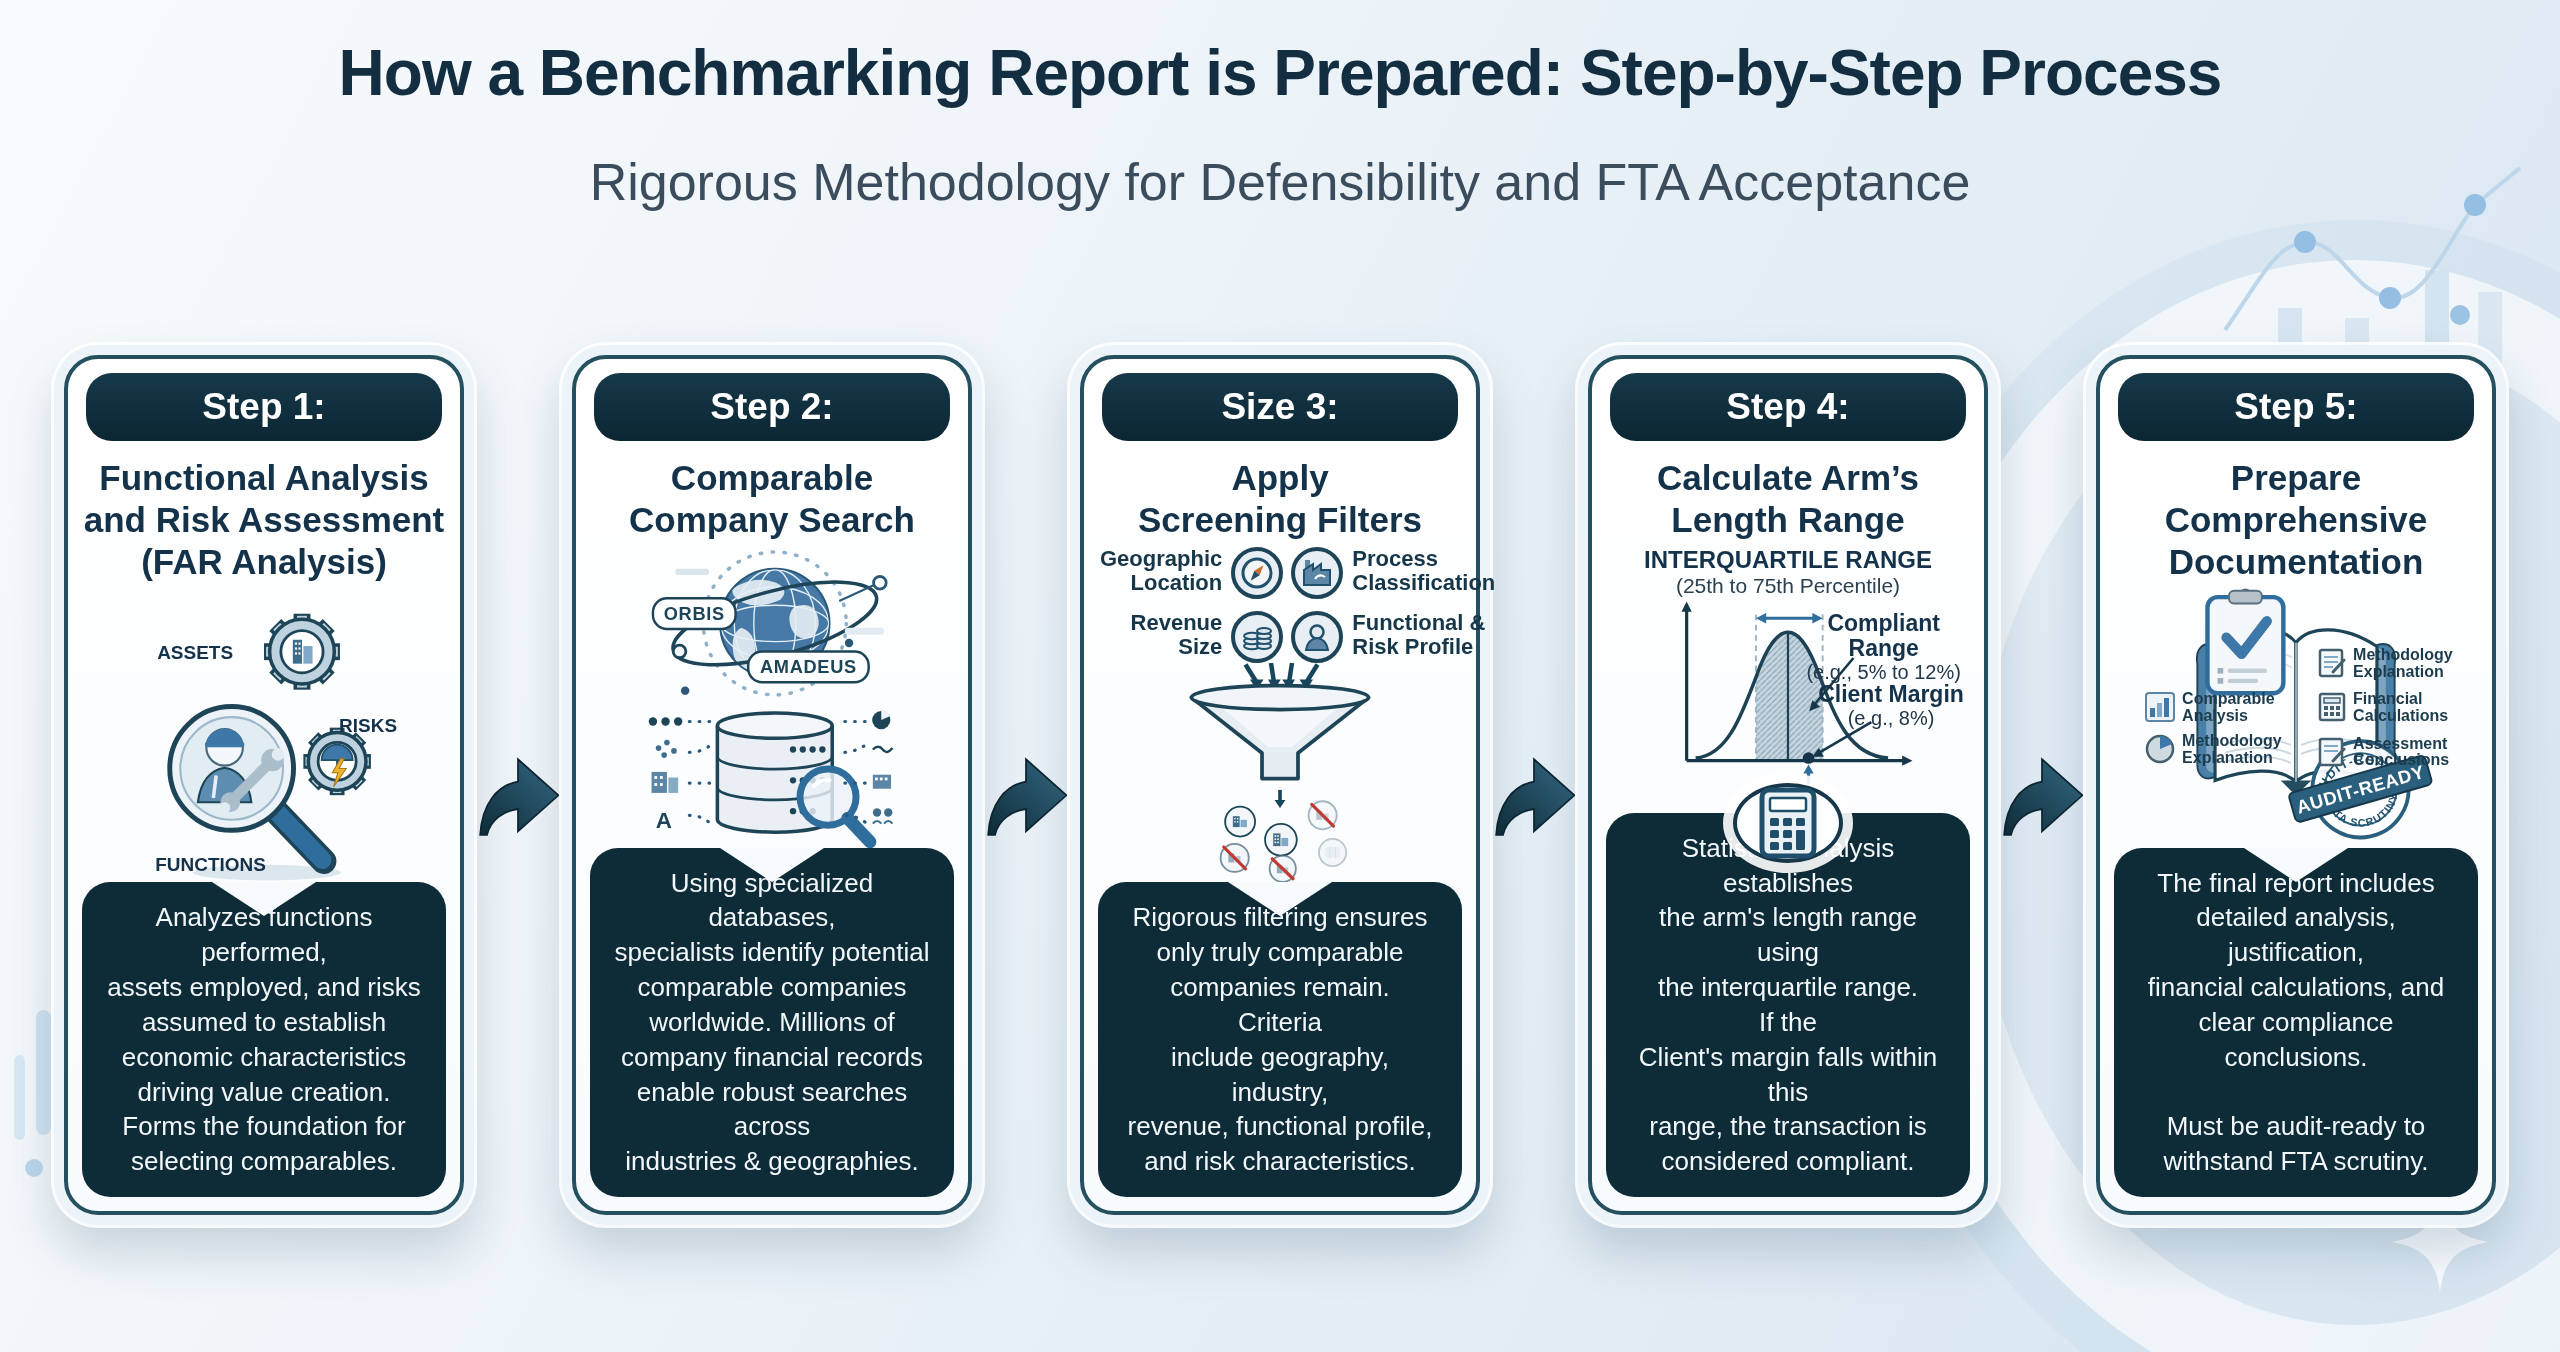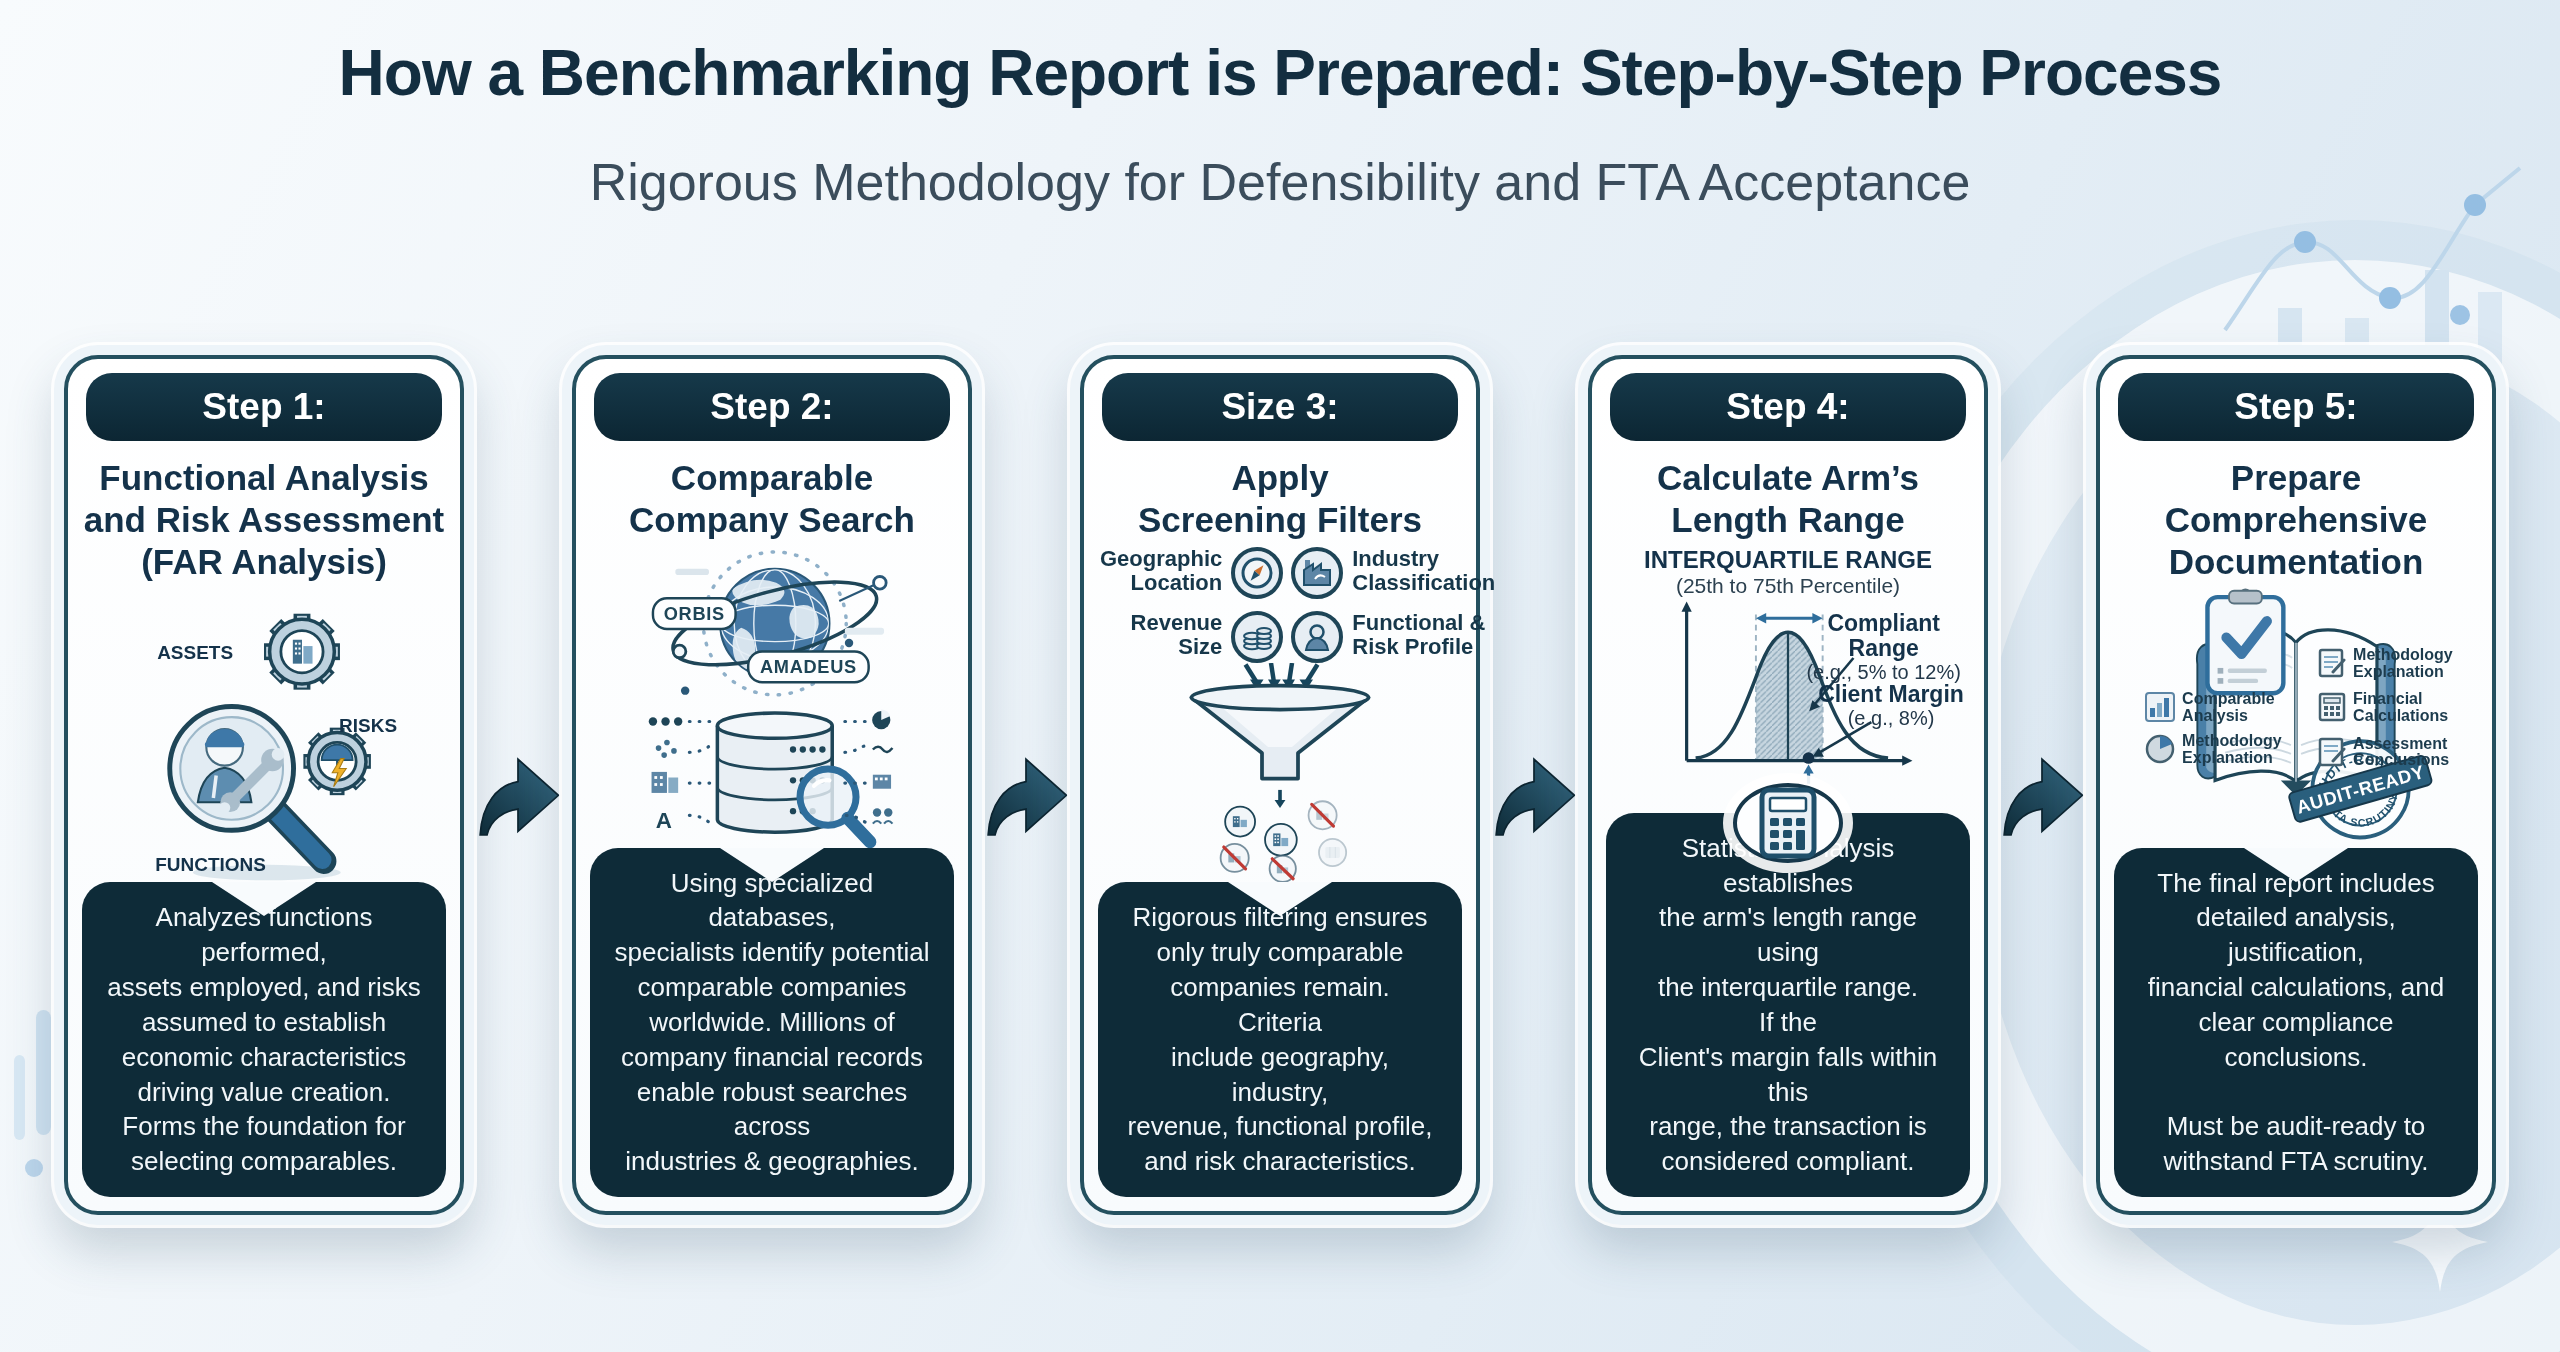--- a/index.html
+++ b/index.html
@@ -378,21 +378,21 @@
                 </span>
             </div>
             <div class="filter right">
               <span class="filter-icon">
                   <svg width="34" height="34" viewBox="-17 -17 34 34">
                 <rect x="-12" y="-13" width="5" height="8" fill="#5d86a6"></rect>
                 <path d="M-13,12 V-3 L-4,-9 V-3 L4,-9 V-3 H13 V12 Z" fill="#5d86a6" stroke="#20506b" stroke-width="2"></path>
                 <path d="M-2,6 q4,-6 10,-2" stroke="#fff" stroke-width="2" fill="none"></path>
               </svg>
                 </span>
-              <span class="filter-label">Industry
+              <span class="filter-label">Process
 Classification</span>
             </div>
             <div class="filter left">
               <span class="filter-label">Revenue
 Size</span>
               <span class="filter-icon">
                   <svg width="34" height="34" viewBox="-17 -17 34 34">
                 <g fill="#dfe8ee" stroke="#20506b" stroke-width="2">
                   <ellipse cx="-5" cy="9" rx="8" ry="3.2"></ellipse>
                       <ellipse cx="-5" cy="4" rx="8" ry="3.2"></ellipse>

